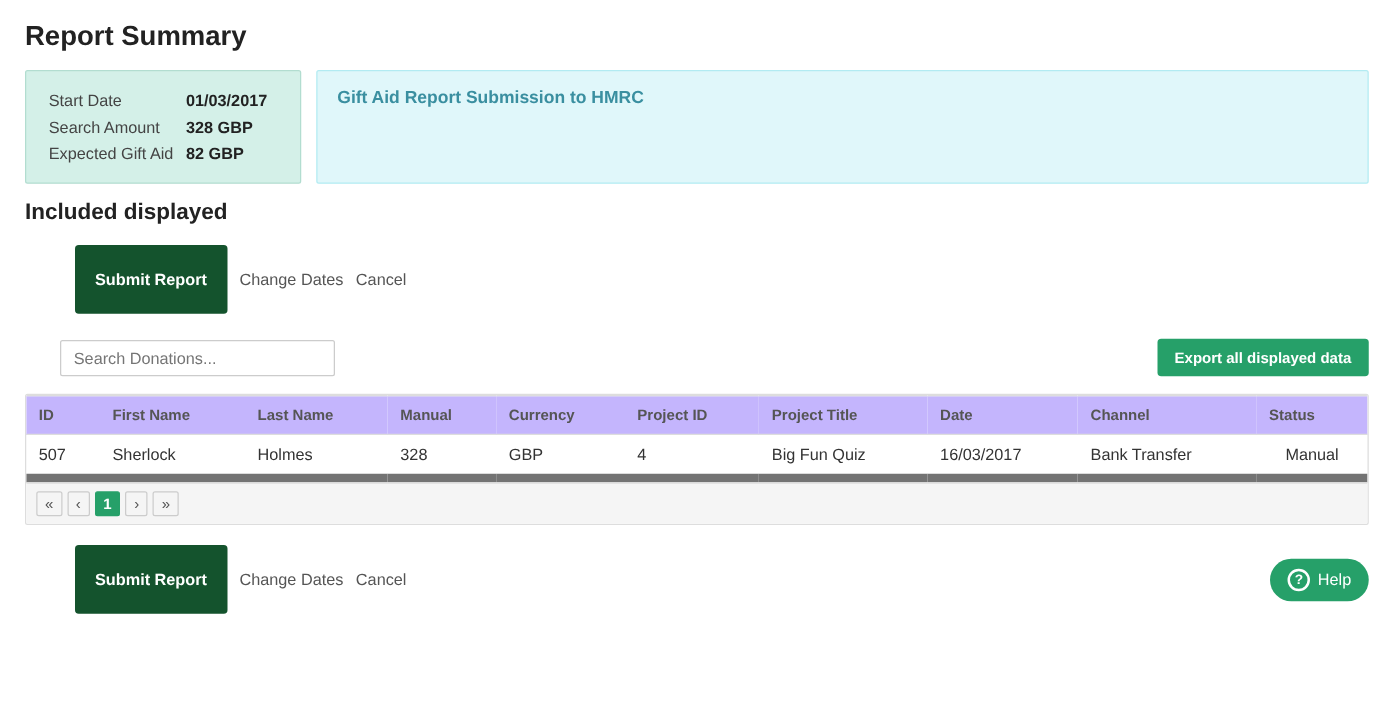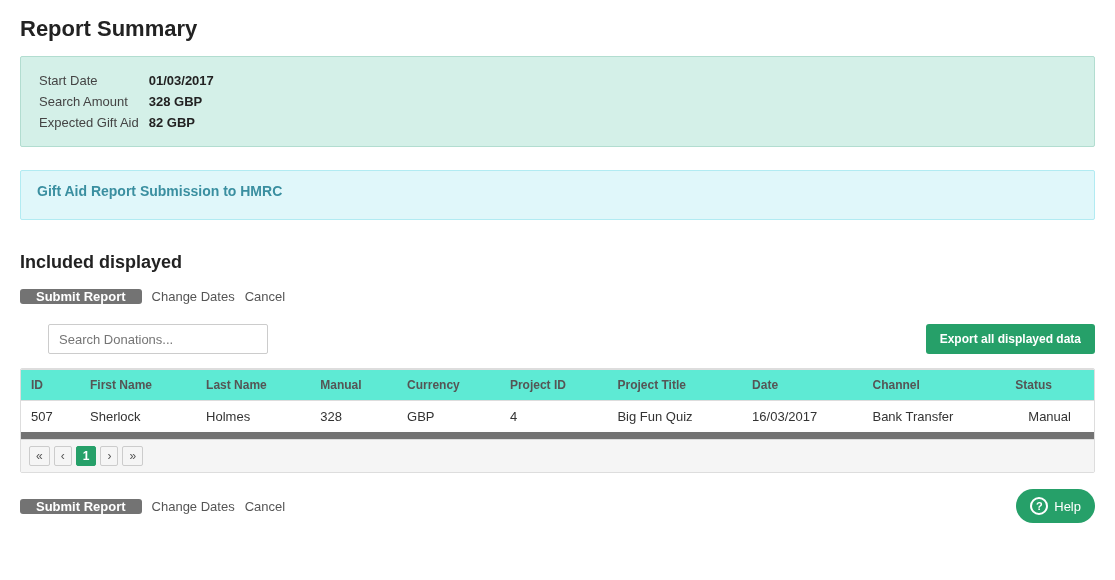--- a/index.html
+++ b/index.html
@@ -15,23 +15,22 @@
 
     h1.page-title {
       font-size: 22px;
       font-weight: bold;
       margin-bottom: 14px;
       color: #222;
     }
 
     .summary-row {
       display: flex;
-      gap: 23px;
-      margin-bottom: 32px;
-      flex-direction: column;
+      gap: 12px;
+      margin-bottom: 12px;
     }
 
     .summary-box-green {
       background: #d4f0e8;
       border: 1px solid #b2ddd0;
       padding: 12px 16px;
       min-width: 200px;
       border-radius: 2px;
     }
 
@@ -79,41 +78,43 @@
     }
 
     .action-bar {
       display: flex;
       align-items: center;
       gap: 10px;
       margin-bottom: 20px;
     }
 
     .btn-submit {
-      background: #737373;
+      background: #14532d;
       color: #fff;
       border: none;
-      padding: 0 16px;
+      padding: 20px 16px;
       font-size: 13px;
       font-weight: bold;
       border-radius: 3px;
       cursor: pointer;
+      margin-left: 40px;
     }
 
     .link-btn {
       background: none;
       border: none;
       color: #555;
       font-size: 13px;
       cursor: pointer;
       text-decoration: none;
     }
 
     .search-export-row {
       display: flex;
+      align-items: center;
       justify-content: space-between;
       margin-bottom: 14px;
       padding-left: 28px;
     }
 
     .search-input {
       border: 1px solid #ccc;
       padding: 6px 10px;
       font-size: 13px;
       width: 220px;
@@ -139,21 +140,21 @@
       margin-bottom: 0;
     }
 
     .data-table th {
       text-align: left;
       padding: 8px 10px;
       font-size: 12px;
       font-weight: bold;
       color: #555;
       border-bottom: 1px solid #ddd;
-      background: #5eead4;
+      background: #c4b5fd;
     }
 
     .data-table td {
       padding: 8px 10px;
       font-size: 13px;
       color: #333;
       border-bottom: 7px solid #737373;
     }
 
     .status-manual {

